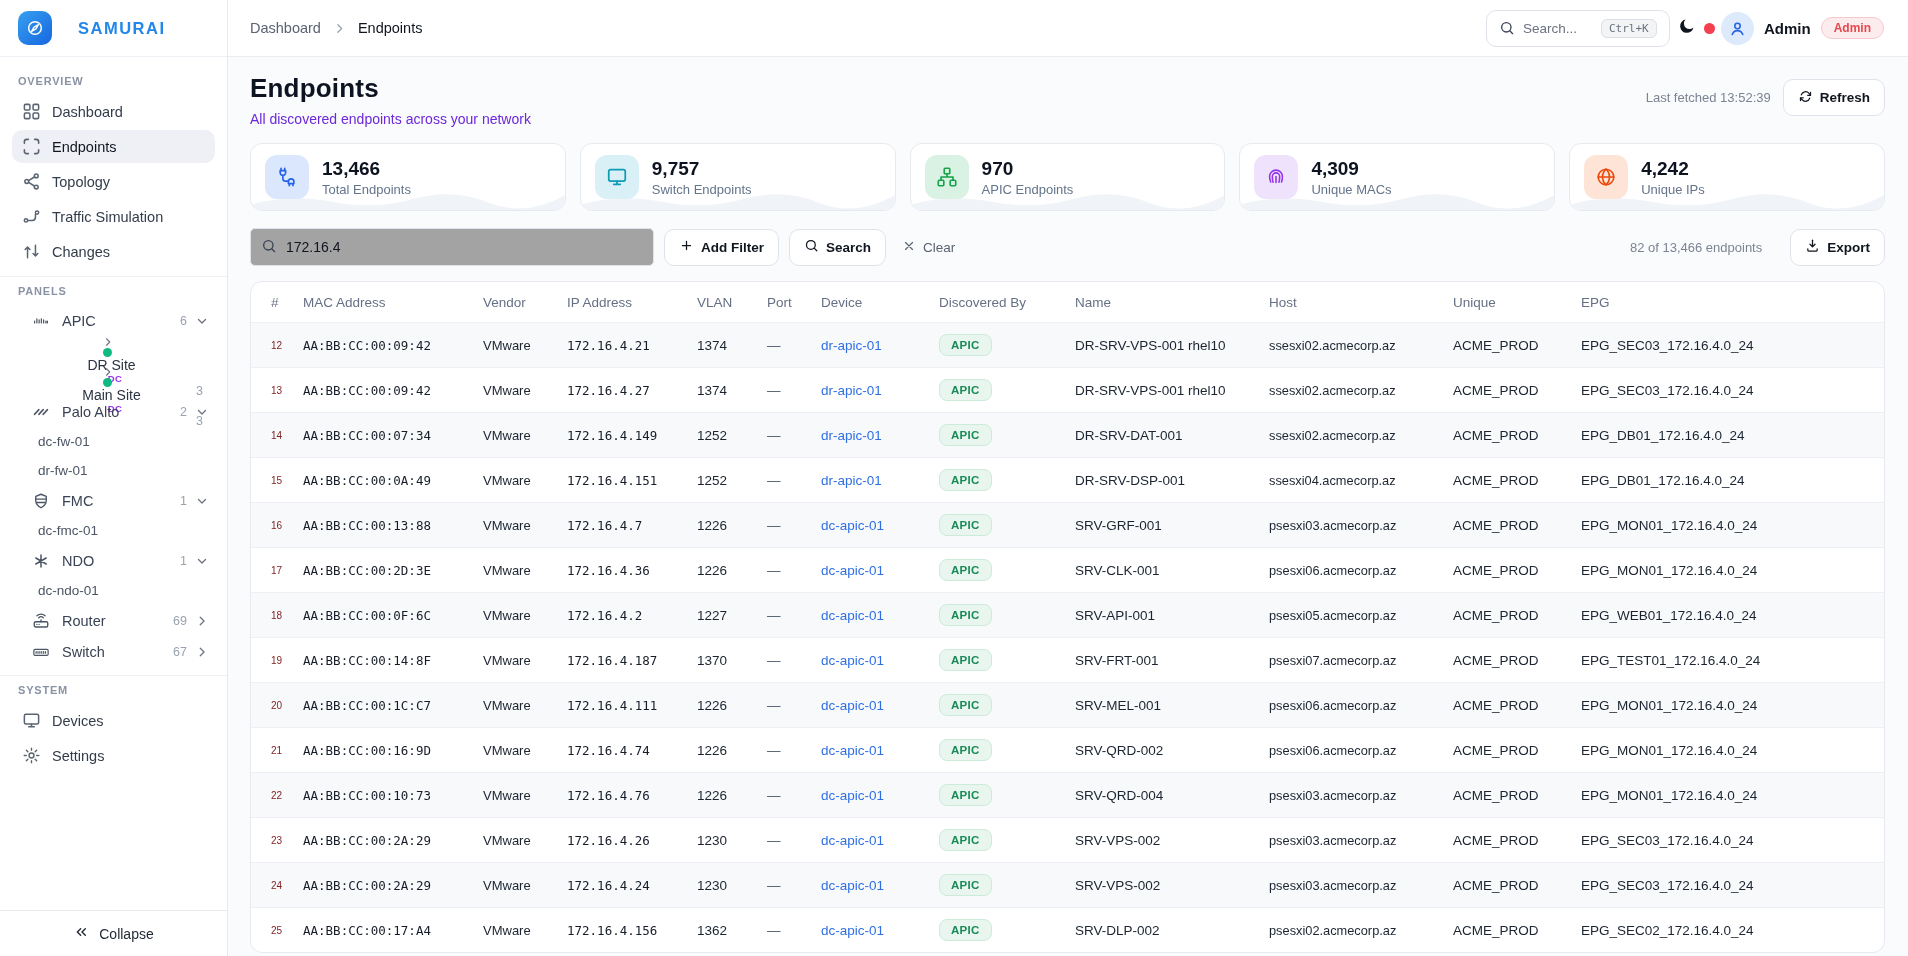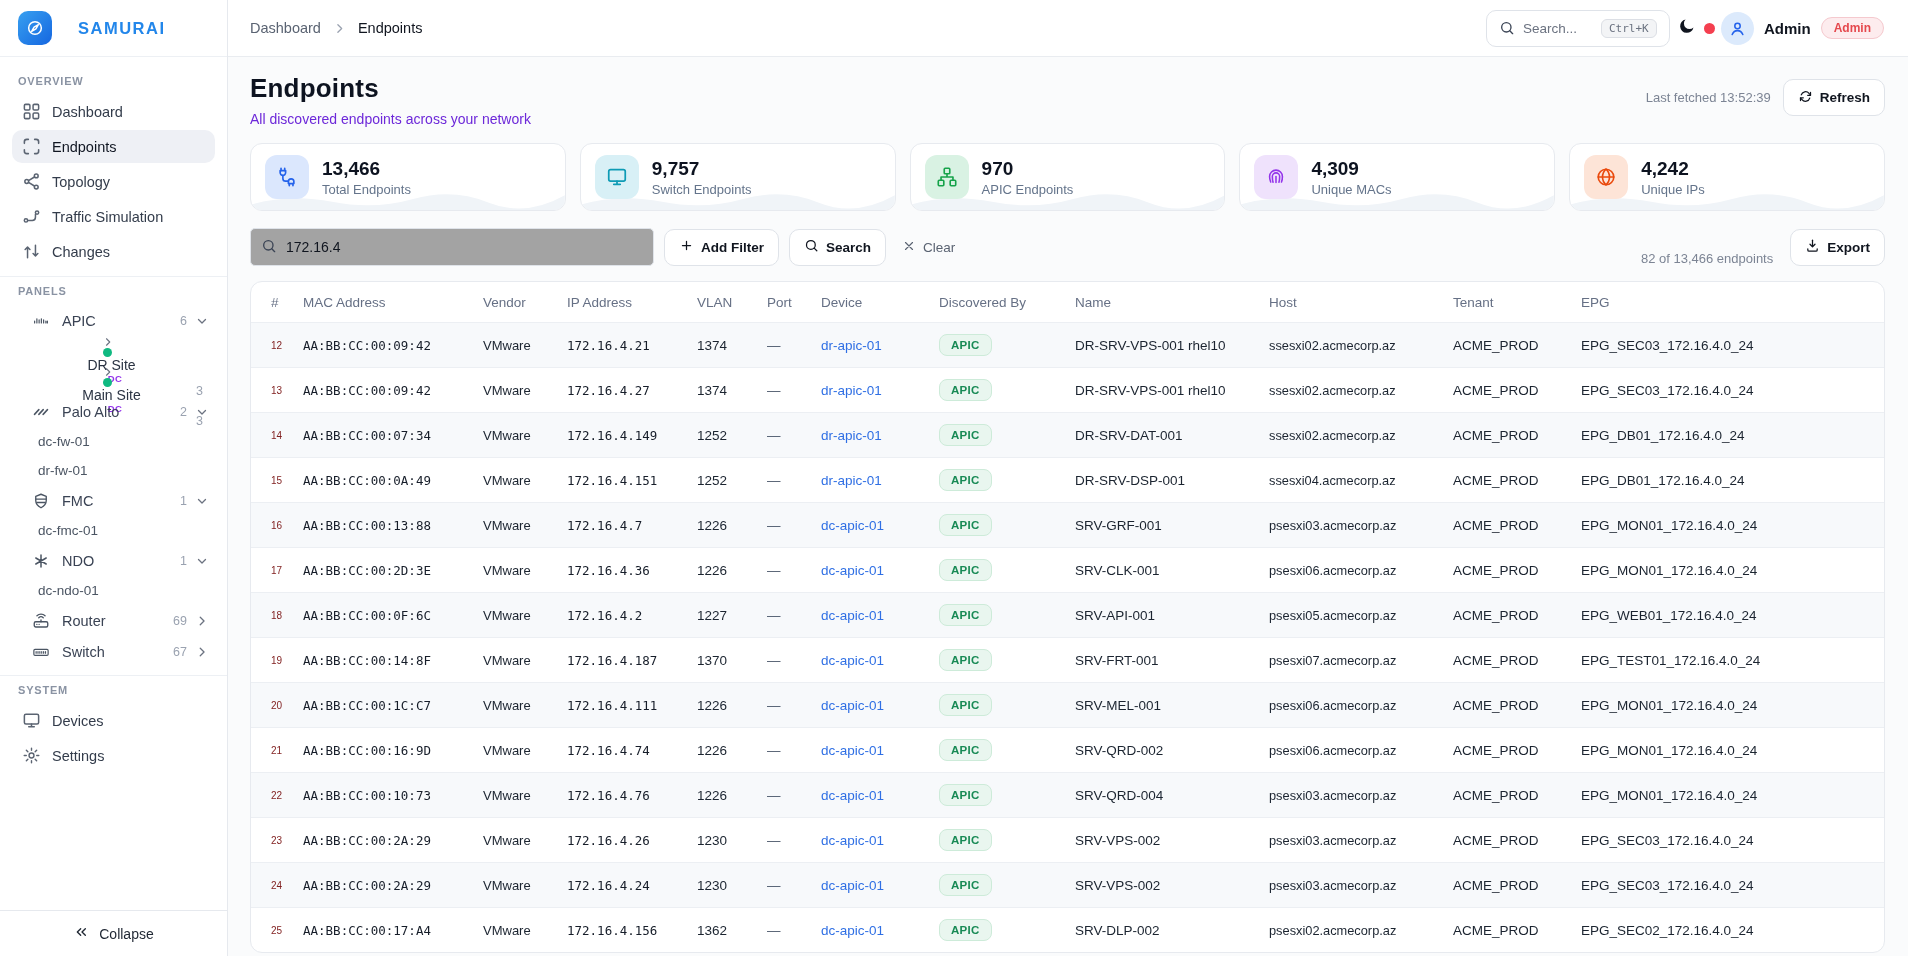--- a/index.html
+++ b/index.html
@@ -88,21 +88,21 @@
   .stat-wave { position:absolute; left:0; right:0; bottom:-1px; width:100%; height:24px; z-index:0; }
 
   
   .filter-row { display:flex; align-items:center; gap:10px; margin-top:17px; }
   .filter-search { position:relative; width:404px; }
   .filter-search .f-ico { position:absolute; left:11px; top:10px; width:16px; height:16px; color:#3a4354; }
   .filter-search .f-ico svg { width:16px; height:16px; }
   .filter-search input { width:100%; height:38px; border:1px solid #dfe3e9; border-radius:5px; padding:0 12px 0 35px; font-size:14px; color:#10151f; outline:none; background:#a3a3a3; font-family:inherit; }
   .clear-btn { display:inline-flex; align-items:center; gap:7px; color:#5a6372; font-size:13.5px; font-weight:500; background:none; border:none; cursor:pointer; padding:0 6px; font-family:inherit; }
   .clear-btn svg { width:14px; height:14px; }
-  .filter-right { margin-left:auto; display:flex; align-items:flex-end; gap:17px; }
+  .filter-right { margin-left:auto; display:flex; align-items:center; gap:28px; }
   .result-count { font-size:13px; color:#7c8494; }
 
   
   .table-card { margin-top:15px; background:#fff; border:1px solid #e7eaef; border-radius:12px; overflow:hidden; }
   table { width:100%; border-collapse:collapse; table-layout:fixed; }
   thead th { text-align:left; font-size:13.5px; font-weight:400; color:#667085; padding:13px 8px 12px; white-space:nowrap; }
   thead th:first-child { padding-left:20px; }
   tbody td { padding:11px 8px; font-size:13.5px; color:#1b2430; border-top:1px solid #eceff3; white-space:nowrap; overflow:hidden; text-overflow:ellipsis; }
   tbody td:first-child { padding-left:20px; }
   tbody tr:nth-child(odd) { background:#f7f9fb; }
@@ -533,21 +533,21 @@
                 <th class="c1">#</th>
                 <th class="c2">MAC Address</th>
                 <th class="c3">Vendor</th>
                 <th class="c4">IP Address</th>
                 <th class="c5">VLAN</th>
                 <th class="c6">Port</th>
                 <th class="c7">Device</th>
                 <th class="c8">Discovered By</th>
                 <th class="c9">Name</th>
                 <th class="c10">Host</th>
-                <th class="c11">Tenant</th>
+                <th class="c11">Unique</th>
                 <th class="c12">EPG</th>
               </tr>
             </thead>
           <tbody id="tbody-rows">
   <tr>
     <td class="td-num">12</td>
     <td class="td-mac">AA:BB:CC:00:09:42</td>
     <td class="td-vendor">VMware</td>
     <td class="td-ip">172.16.4.21</td>
     <td class="td-vlan">1374</td>

